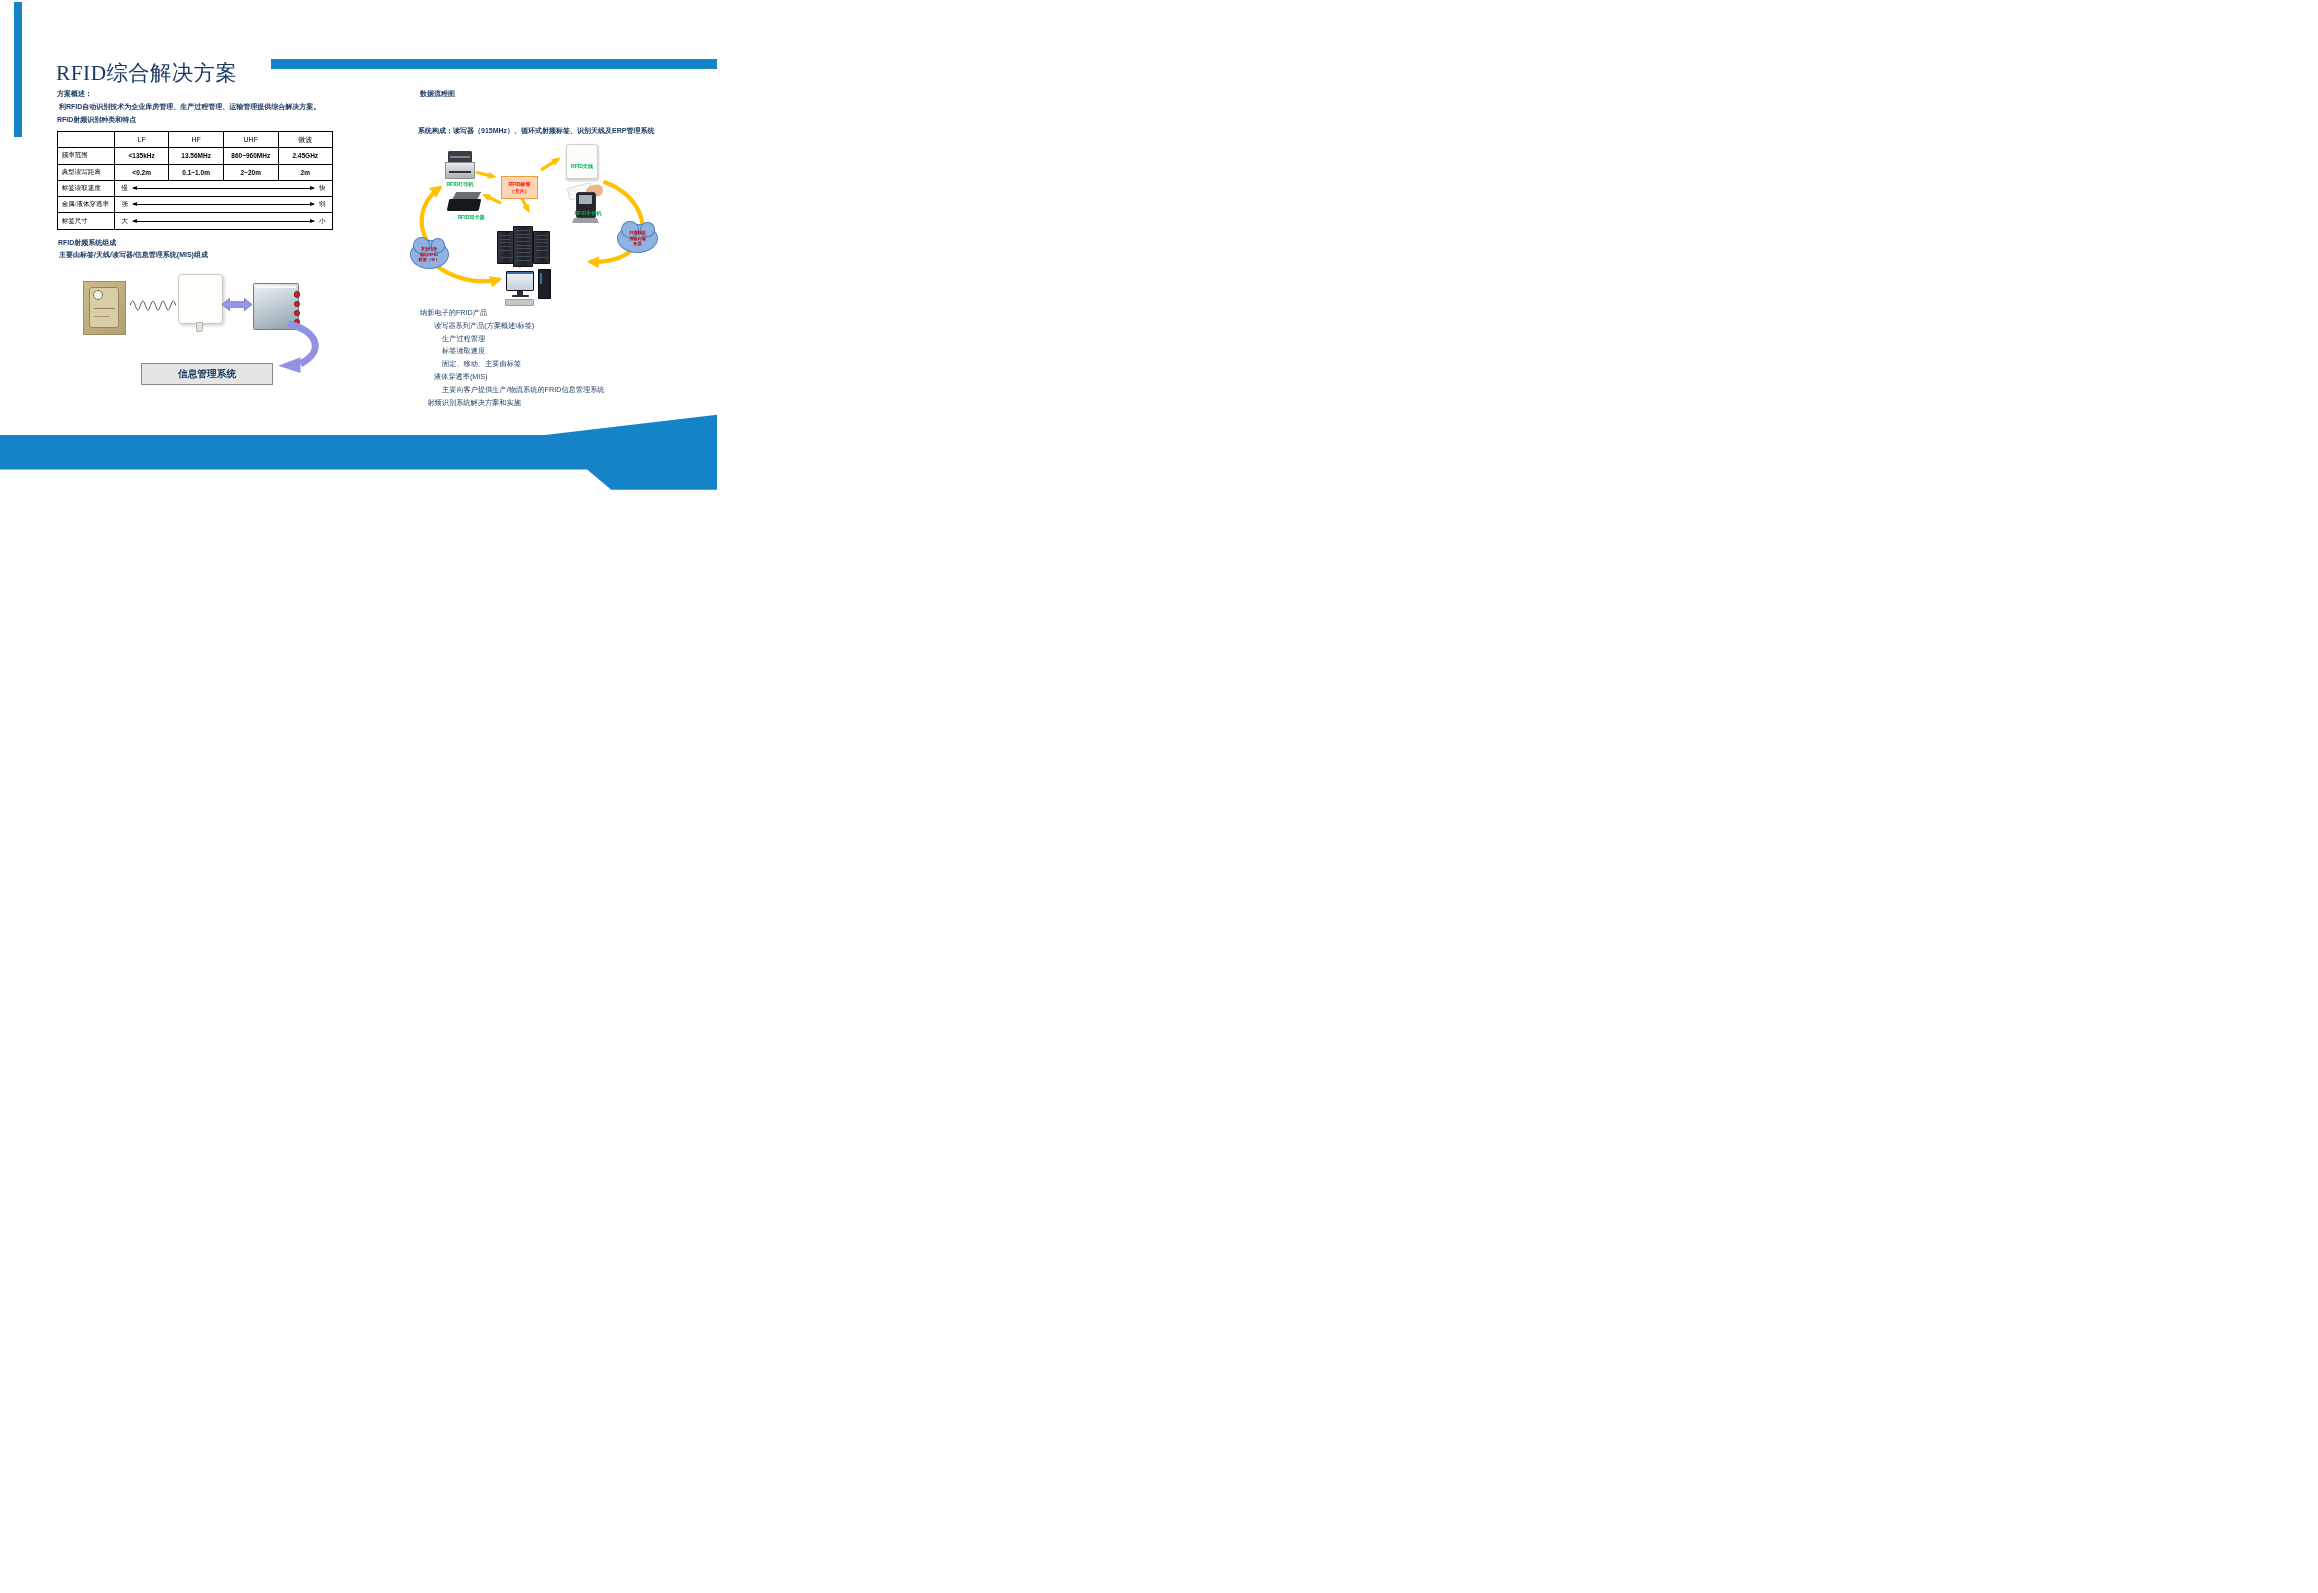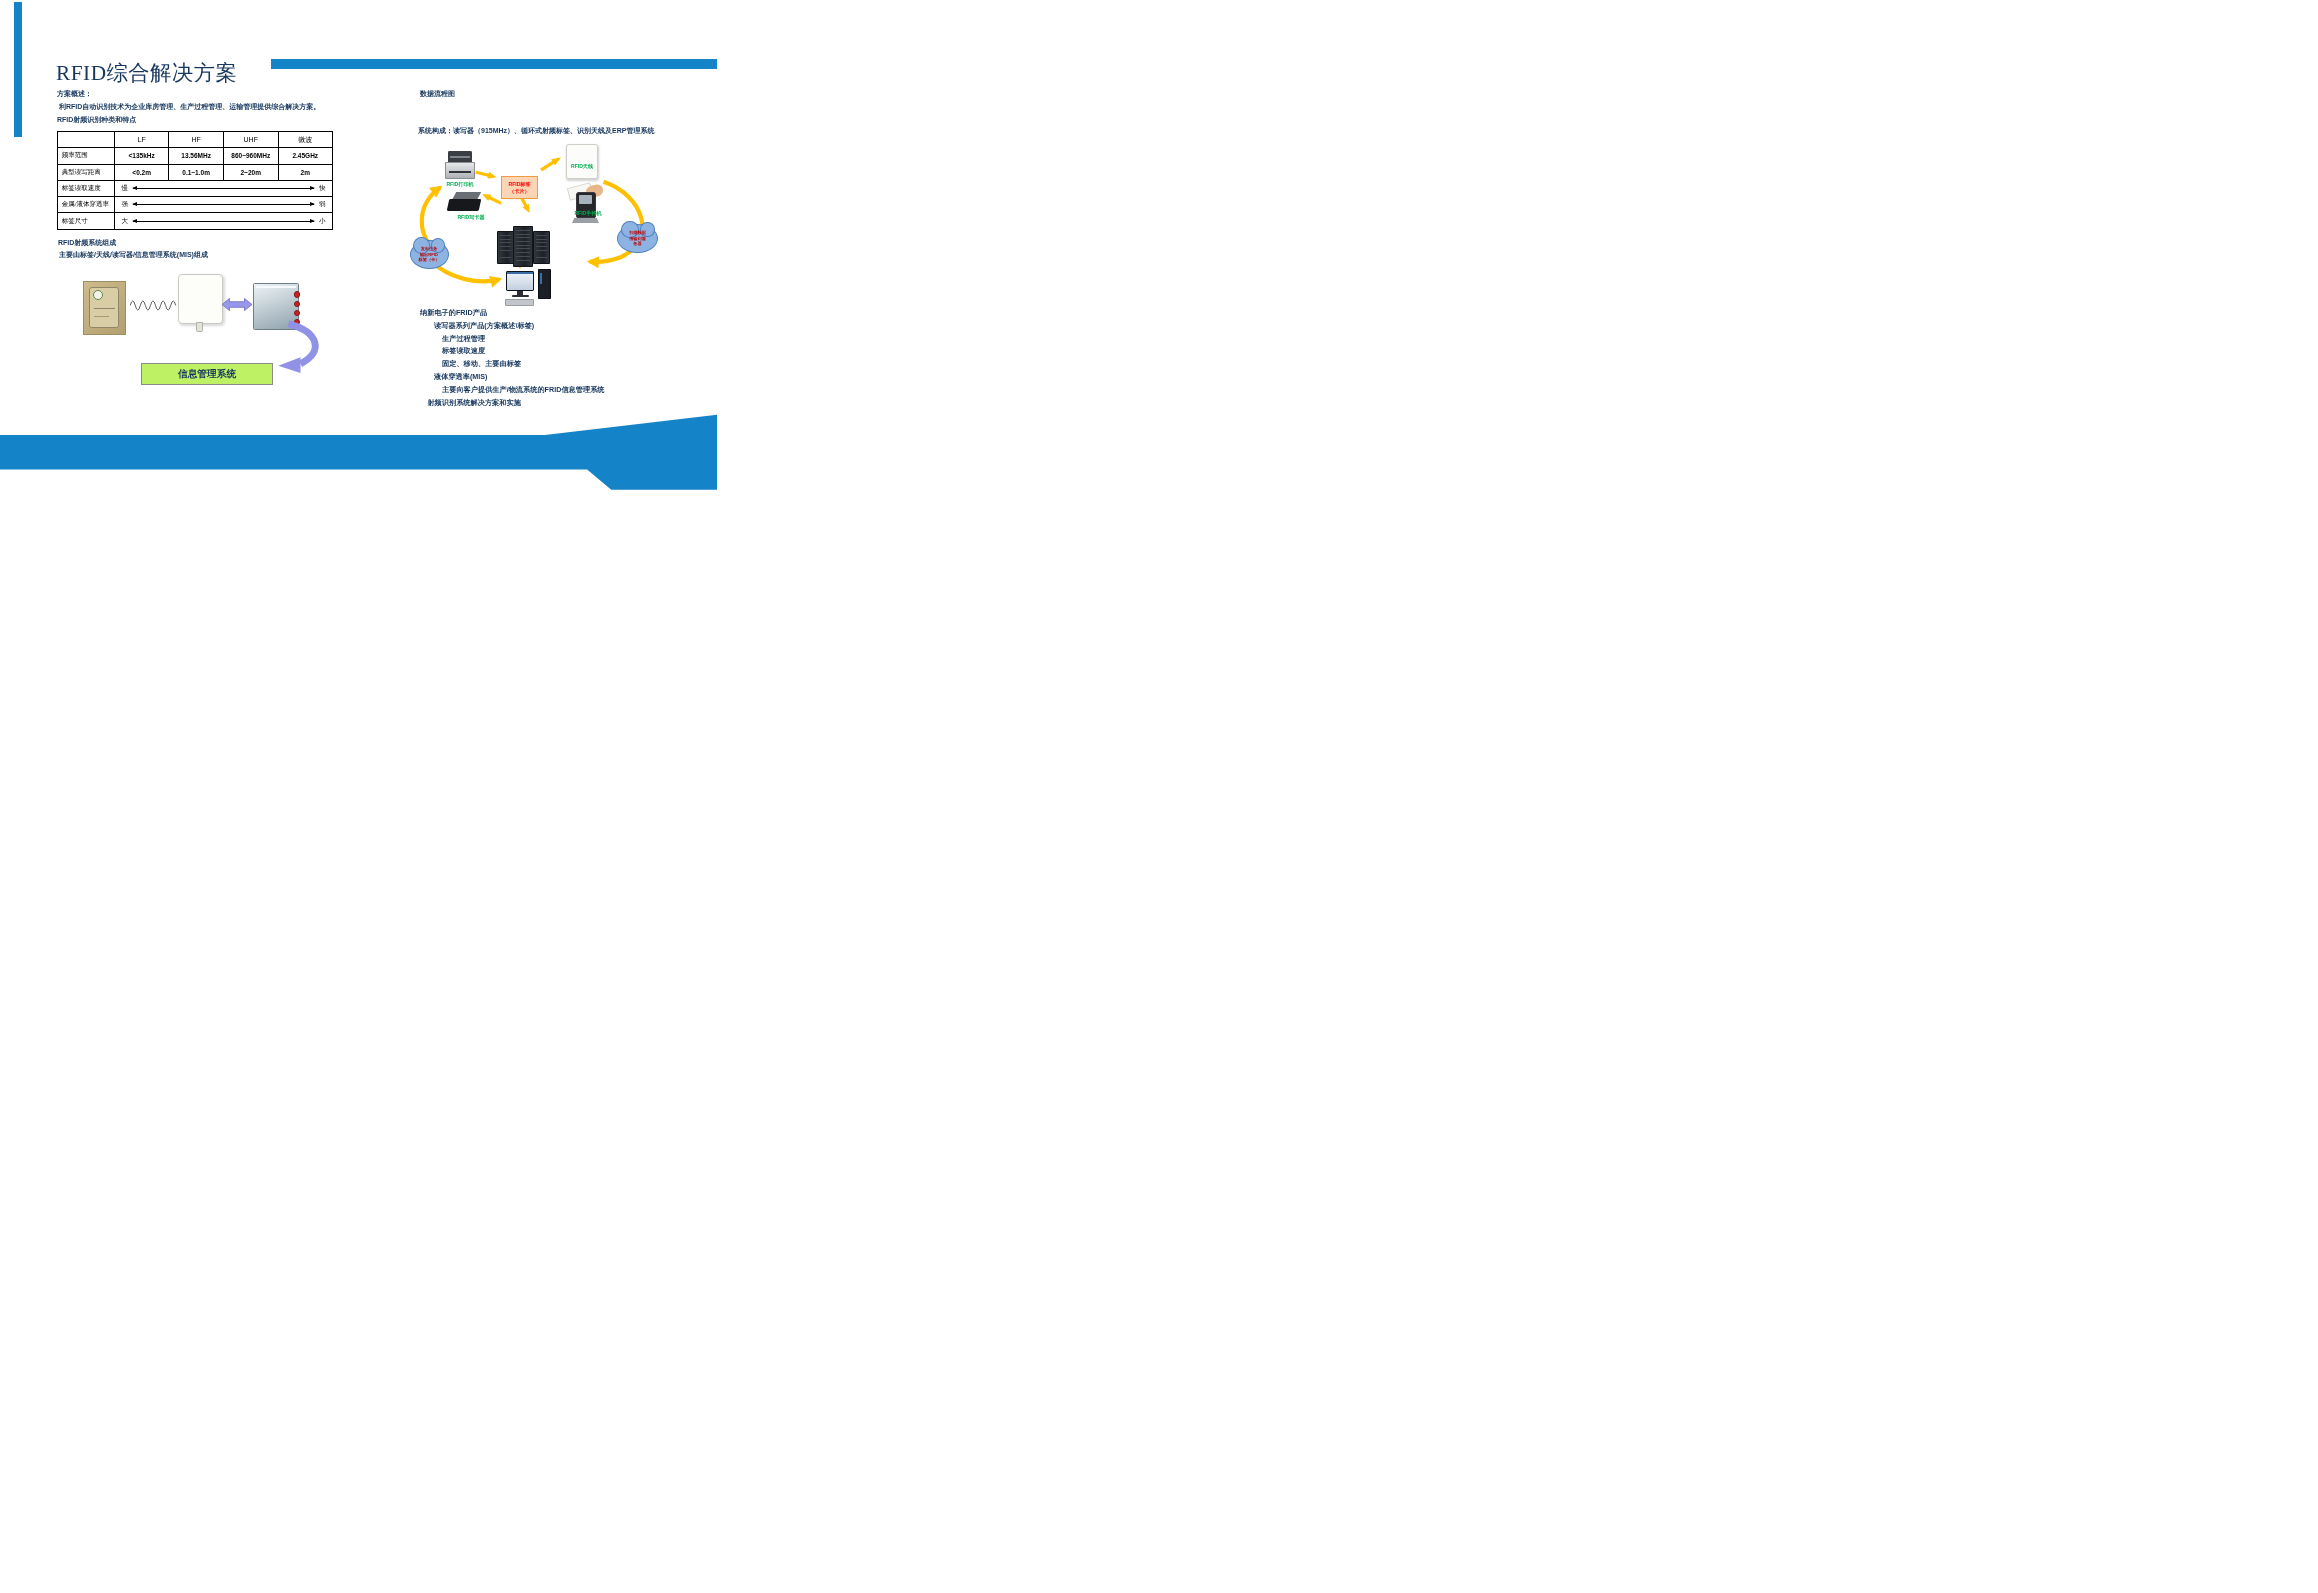--- a/index.html
+++ b/index.html
@@ -51,21 +51,21 @@
   .dbl-arrow{position:absolute;left:222px;top:297px;}
 
   .reader{position:absolute;left:253px;top:283px;width:44px;height:45px;border-radius:1.4px;
           background:linear-gradient(160deg,#eef3f6 0%,#c3cfd6 45%,#8fa0ab 100%);
           border:0.5px solid #6e7e88;}
   .reader::before{content:"";position:absolute;left:1.9px;right:1.9px;top:2.3px;height:1.4px;background:#f6fafc;}
   .reader .port{position:absolute;right:-2.3px;width:4.2px;height:4.2px;background:#cc2222;border-radius:50%;
           border:0.5px solid #881414;}
 
   .mis-arrow{position:absolute;left:268px;top:320px;}
-  .mis-box{position:absolute;left:141px;top:363px;width:130px;height:20.4px;background:#bef264;
+  .mis-box{position:absolute;left:141px;top:363px;width:130px;height:20.4px;background:#e5e5e5;
            border:0.5px solid #8a8a8a;display:flex;align-items:center;justify-content:center;
            font-family:"Liberation Serif",serif;font-size:9.7px;font-weight:700;color:#17375e;}
 
   
   .diagram{position:absolute;left:403px;top:140px;width:260px;height:168px;}
   .diagram .arcs{position:absolute;left:0;top:0;z-index:0;}
   .green-lbl{position:absolute;z-index:5;font-size:5.1px;font-weight:700;color:#00b050;text-align:center;}
 
   .yarrow{position:absolute;height:7.4px;background:#ffc000;z-index:1;
           clip-path:polygon(0 28%,60% 28%,60% 0,100% 50%,60% 100%,60% 72%,0 72%);}
@@ -123,21 +123,21 @@
          font-size:4.2px;font-weight:700;line-height:1.3;text-align:center;z-index:4;}
   .cloud::before{content:"";position:absolute;left:8%;top:-4.2px;width:40%;height:55%;
          background:#8db3e2;border:0.9px solid #4f81bd;border-radius:50%;z-index:-1;}
   .cloud::after{content:"";position:absolute;right:6%;top:-2.8px;width:32%;height:46%;
          background:#8db3e2;border:0.9px solid #4f81bd;border-radius:50%;z-index:-1;}
   .cloud span{position:relative;z-index:2;}
   .cloud-left{left:6.5px;top:100px;width:37px;height:27px;color:#c00000;}
   .cloud-right{left:214px;top:84px;width:39px;height:27px;color:#c00000;}
 
   
-  .products{position:absolute;left:420px;top:307px;font-size:7.2px;font-weight:700;color:#17375e;}
+  .products{position:absolute;left:420px;top:307px;font-size:7.2px;font-weight:400;color:#17375e;}
   .products div{height:12.8px;line-height:12.8px;white-space:nowrap;}
   .i0{padding-left:0;}
   .i0b{padding-left:7.4px;}
   .i1{padding-left:14px;}
   .i2{padding-left:22px;}
 </style>
 </head>
 <body>
 
 <div class="slide">

